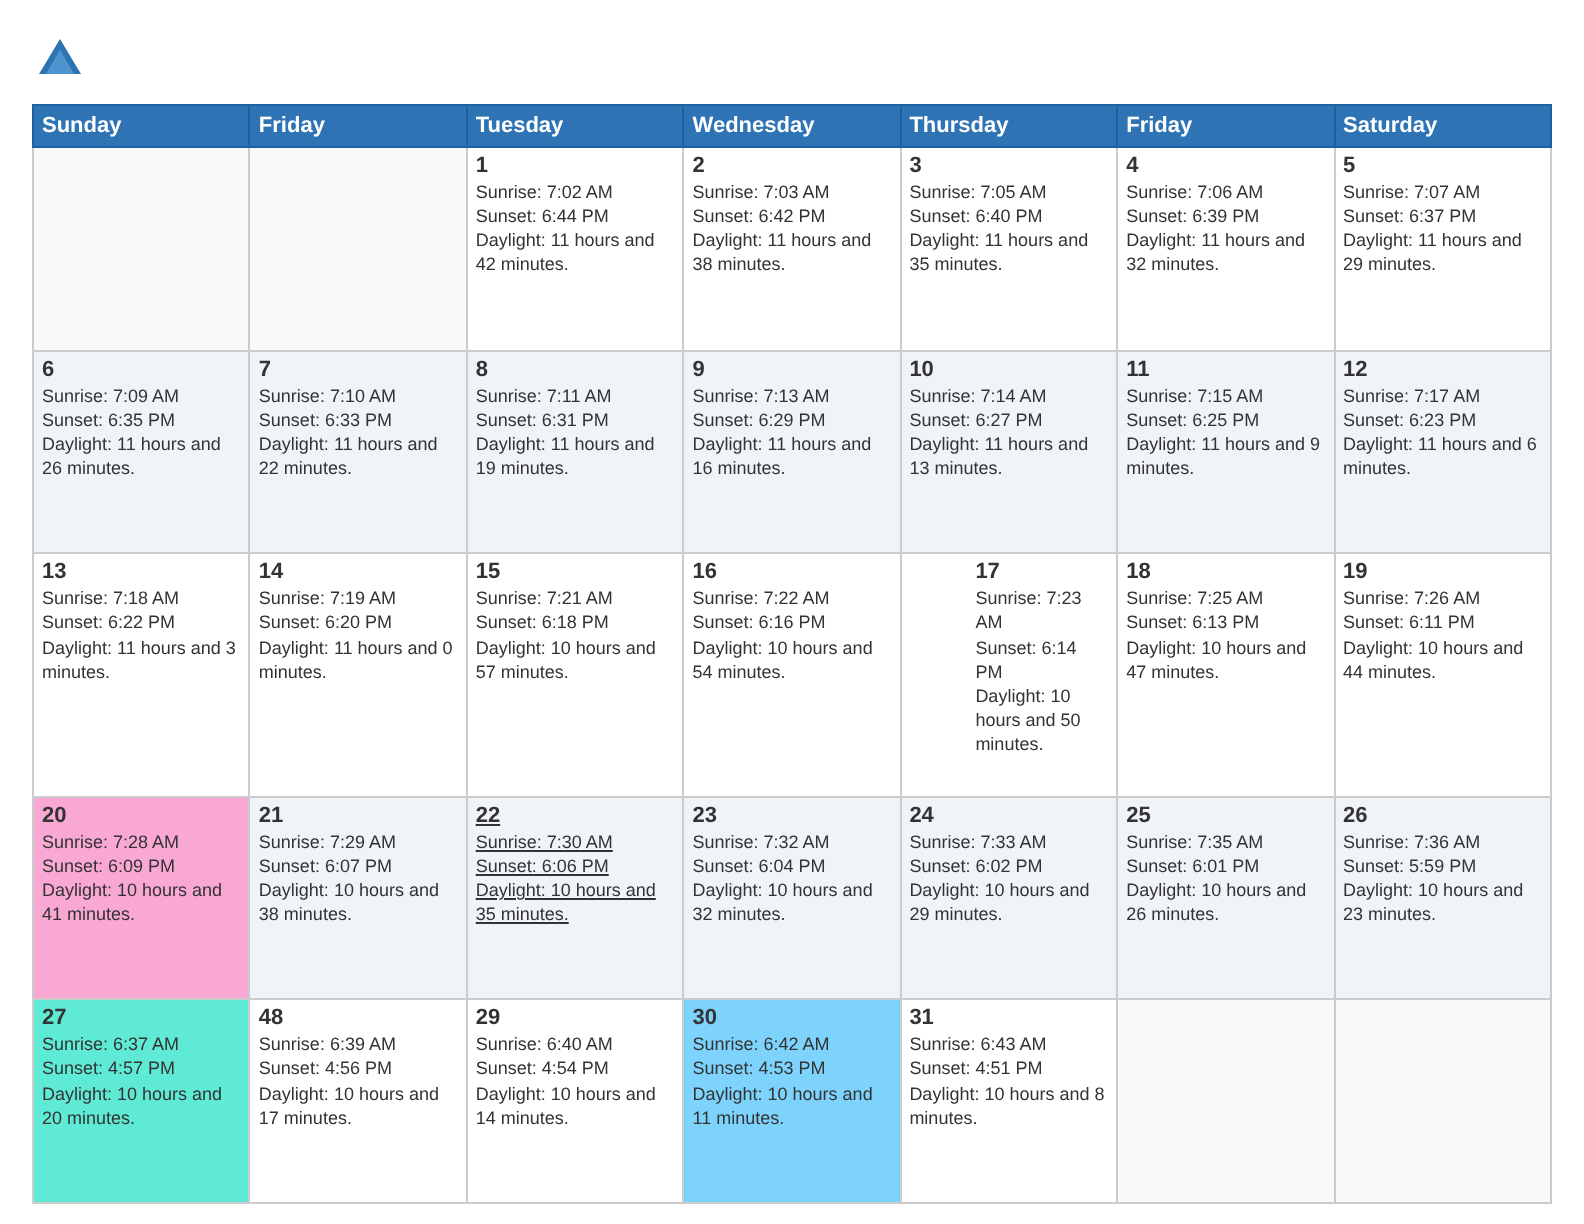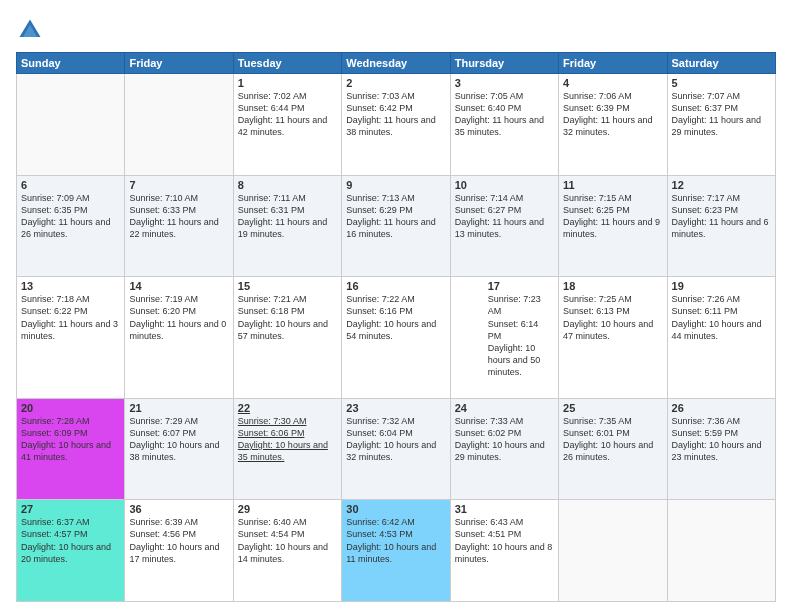--- a/index.html
+++ b/index.html
@@ -166,31 +166,31 @@
         <tr>
           <td style="background: rgb(255, 255, 255);"><span class="day-number">13</span><span class="day-detail">Sunrise: 7:18 AM<br>Sunset: 6:22 PM<br>Daylight: 11 hours and 3 minutes.</span></td>
           <td style="background: rgb(255, 255, 255);"><span class="day-number">14</span><span class="day-detail">Sunrise: 7:19 AM<br>Sunset: 6:20 PM<br>Daylight: 11 hours and 0 minutes.</span></td>
           <td style="background: rgb(255, 255, 255);"><span class="day-number">15</span><span class="day-detail">Sunrise: 7:21 AM<br>Sunset: 6:18 PM<br>Daylight: 10 hours and 57 minutes.</span></td>
           <td style="background: rgb(255, 255, 255);"><span class="day-number">16</span><span class="day-detail">Sunrise: 7:22 AM<br>Sunset: 6:16 PM<br>Daylight: 10 hours and 54 minutes.</span></td>
           <td style="background: rgb(255, 255, 255); padding-left: 37px;"><span class="day-number">17</span><span class="day-detail">Sunrise: 7:23 AM<br>Sunset: 6:14 PM<br>Daylight: 10 hours and 50 minutes.</span></td>
           <td style="background: rgb(255, 255, 255);"><span class="day-number">18</span><span class="day-detail">Sunrise: 7:25 AM<br>Sunset: 6:13 PM<br>Daylight: 10 hours and 47 minutes.</span></td>
           <td style="background: rgb(255, 255, 255);"><span class="day-number">19</span><span class="day-detail">Sunrise: 7:26 AM<br>Sunset: 6:11 PM<br>Daylight: 10 hours and 44 minutes.</span></td>
         </tr>
         <tr>
-          <td style="background: #d946ef;"><span class="day-number">20</span><span class="day-detail">Sunrise: 7:28 AM<br>Sunset: 6:09 PM<br>Daylight: 10 hours and 41 minutes.</span></td>
+          <td style="background: #f9a8d4;"><span class="day-number">20</span><span class="day-detail">Sunrise: 7:28 AM<br>Sunset: 6:09 PM<br>Daylight: 10 hours and 41 minutes.</span></td>
           <td style="background: rgb(240, 244, 248);"><span class="day-number">21</span><span class="day-detail">Sunrise: 7:29 AM<br>Sunset: 6:07 PM<br>Daylight: 10 hours and 38 minutes.</span></td>
           <td style="background: rgb(240, 244, 248); text-decoration: underline;"><span class="day-number">22</span><span class="day-detail">Sunrise: 7:30 AM<br>Sunset: 6:06 PM<br>Daylight: 10 hours and 35 minutes.</span></td>
           <td style="background: rgb(240, 244, 248);"><span class="day-number">23</span><span class="day-detail">Sunrise: 7:32 AM<br>Sunset: 6:04 PM<br>Daylight: 10 hours and 32 minutes.</span></td>
           <td style="background: rgb(240, 244, 248);"><span class="day-number">24</span><span class="day-detail">Sunrise: 7:33 AM<br>Sunset: 6:02 PM<br>Daylight: 10 hours and 29 minutes.</span></td>
           <td style="background: rgb(240, 244, 248);"><span class="day-number">25</span><span class="day-detail">Sunrise: 7:35 AM<br>Sunset: 6:01 PM<br>Daylight: 10 hours and 26 minutes.</span></td>
           <td style="background: rgb(240, 244, 248); margin-left: 30px;"><span class="day-number">26</span><span class="day-detail">Sunrise: 7:36 AM<br>Sunset: 5:59 PM<br>Daylight: 10 hours and 23 minutes.</span></td>
         </tr>
         <tr>
           <td style="background: #5eead4;"><span class="day-number">27</span><span class="day-detail">Sunrise: 6:37 AM<br>Sunset: 4:57 PM<br>Daylight: 10 hours and 20 minutes.</span></td>
-          <td style="background: rgb(255, 255, 255);"><span class="day-number">36</span><span class="day-detail">Sunrise: 6:39 AM<br>Sunset: 4:56 PM<br>Daylight: 10 hours and 17 minutes.</span></td>
+          <td style="background: rgb(255, 255, 255);"><span class="day-number">48</span><span class="day-detail">Sunrise: 6:39 AM<br>Sunset: 4:56 PM<br>Daylight: 10 hours and 17 minutes.</span></td>
           <td style="background: rgb(255, 255, 255);"><span class="day-number">29</span><span class="day-detail">Sunrise: 6:40 AM<br>Sunset: 4:54 PM<br>Daylight: 10 hours and 14 minutes.</span></td>
           <td style="background: #7dd3fc;"><span class="day-number">30</span><span class="day-detail">Sunrise: 6:42 AM<br>Sunset: 4:53 PM<br>Daylight: 10 hours and 11 minutes.</span></td>
           <td style="background: rgb(255, 255, 255);"><span class="day-number">31</span><span class="day-detail">Sunrise: 6:43 AM<br>Sunset: 4:51 PM<br>Daylight: 10 hours and 8 minutes.</span></td>
           <td class="empty-cell"></td>
           <td class="empty-cell"></td>
         </tr>
       </tbody>
   </table>
 </div>
 

